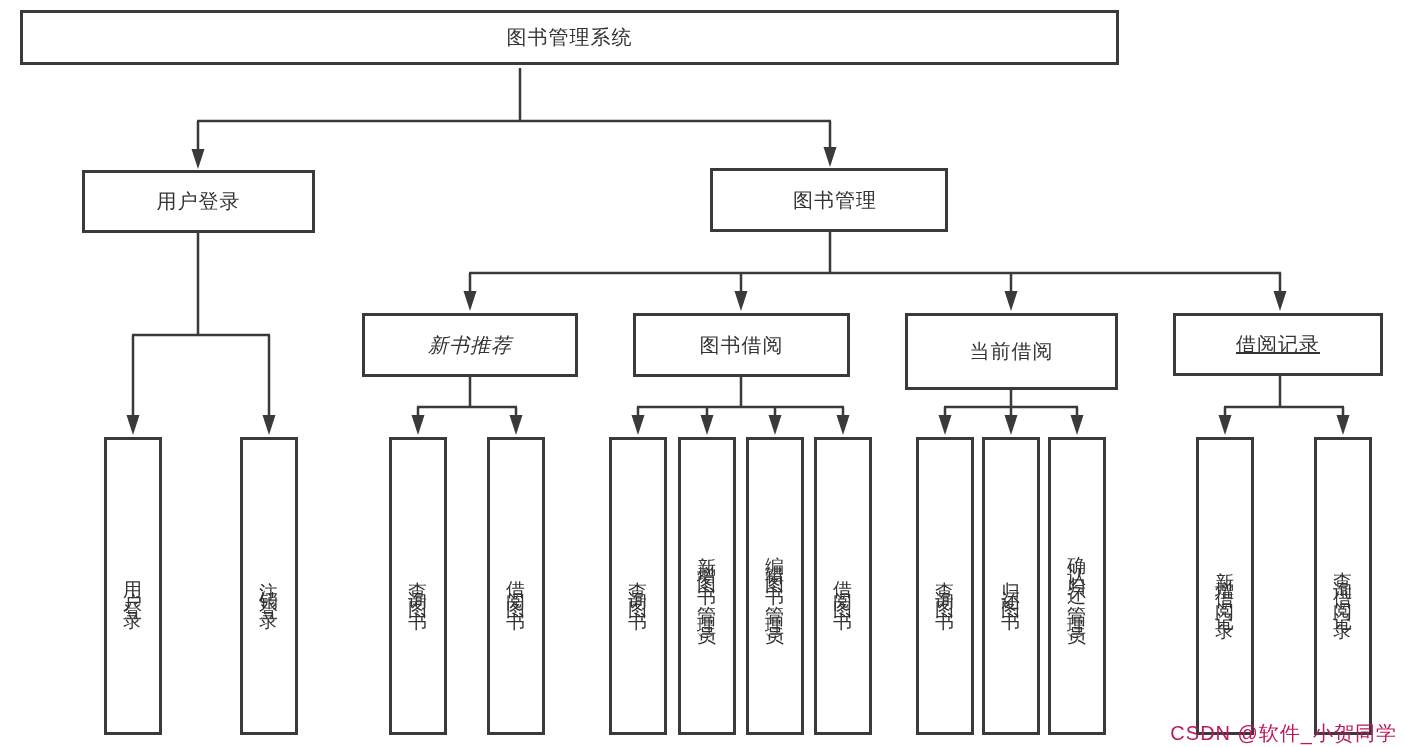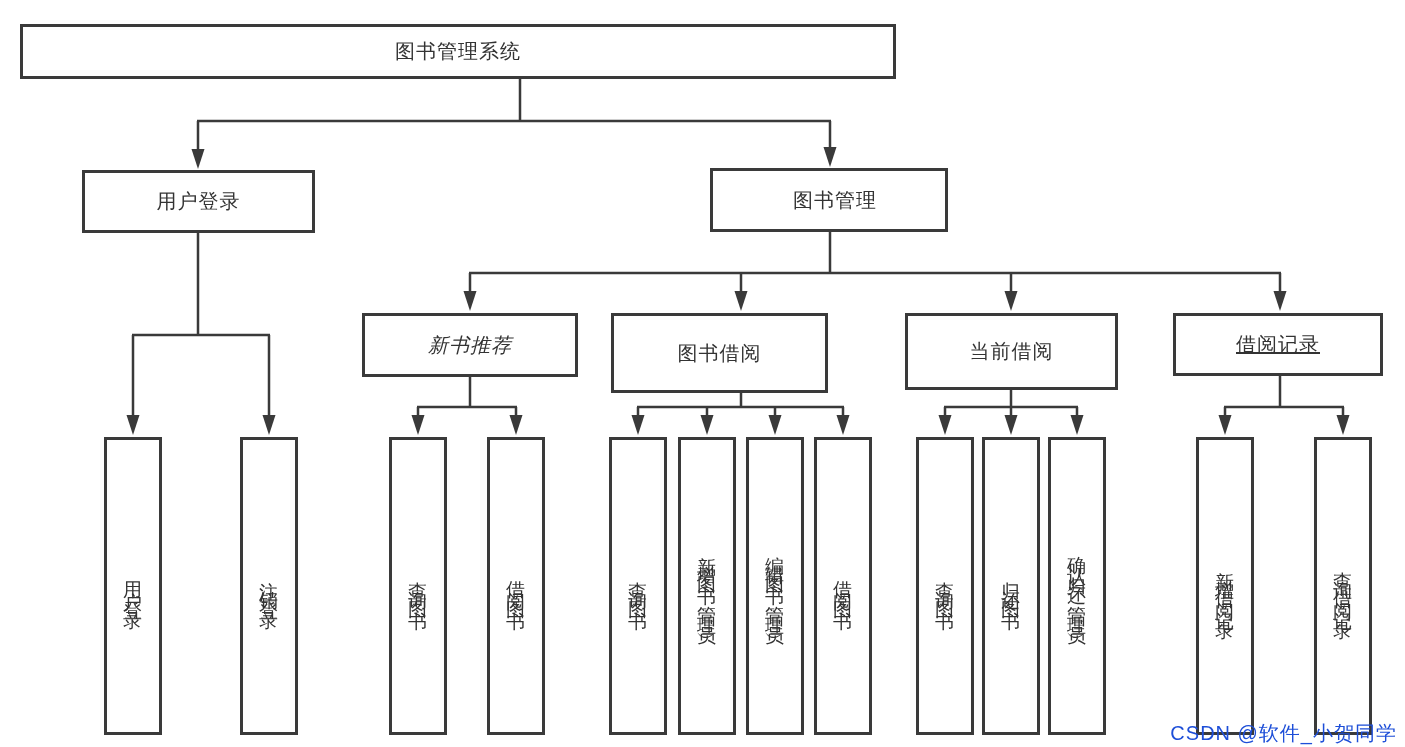--- a/index.html
+++ b/index.html
@@ -49,21 +49,21 @@
     font-size: 19px;
     letter-spacing: 10px;
     line-height: 1;
     white-space: nowrap;
   }
   #watermark {
     position: absolute;
     right: 8px;
     top: 720px;
     font-size: 20px;
-    color: #1d4ed8;
+    color: #be185d;
     letter-spacing: 1px;
     z-index: 3;
   }
 </style>
 </head>
 <body>
 
 <div id="canvas">
 
   <svg id="wires" viewBox="0 0 1405 747" xmlns="http://www.w3.org/2000/svg">
@@ -117,35 +117,35 @@
       <polygon points="775,435 768.5,415 781.5,415"></polygon>
       <polygon points="843,435 836.5,415 849.5,415"></polygon>
       <polygon points="945,435 938.5,415 951.5,415"></polygon>
       <polygon points="1011,435 1004.5,415 1017.5,415"></polygon>
       <polygon points="1077,435 1070.5,415 1083.5,415"></polygon>
       <polygon points="1225,435 1218.5,415 1231.5,415"></polygon>
       <polygon points="1343,435 1336.5,415 1349.5,415"></polygon>
     </g>
   </svg>
 
-  <div class="hbox" style="left:20px; top:24px; width:876px; height:55px;">
+  <div class="hbox" style="left:20px; top:10px; width:1099px; height:55px;">
     <span>图书管理系统</span>
   </div>
 
   <div class="hbox" style="left:82px; top:170px; width:233px; height:63px;">
     <span>用户登录</span>
   </div>
   <div class="hbox" style="left:710px; top:168px; width:238px; height:64px;padding-left:12px;">
     <span>图书管理</span>
   </div>
 
   <div class="hbox" style="left:362px; top:313px; width:216px; height:64px;font-style:italic;">
     <span>新书推荐</span>
   </div>
-  <div class="hbox" style="left:611px; top:313px; width:217px; height:80px;">
+  <div class="hbox" style="left:633px; top:313px; width:217px; height:64px;">
     <span>图书借阅</span>
   </div>
   <div class="hbox" style="left:905px; top:313px; width:213px; height:77px;">
     <span>当前借阅</span>
   </div>
   <div class="hbox" style="left:1173px; top:313px; width:210px; height:63px;text-decoration:underline;">
     <span>借阅记录</span>
   </div>
 
   <div class="vbox" style="left:104px;">

